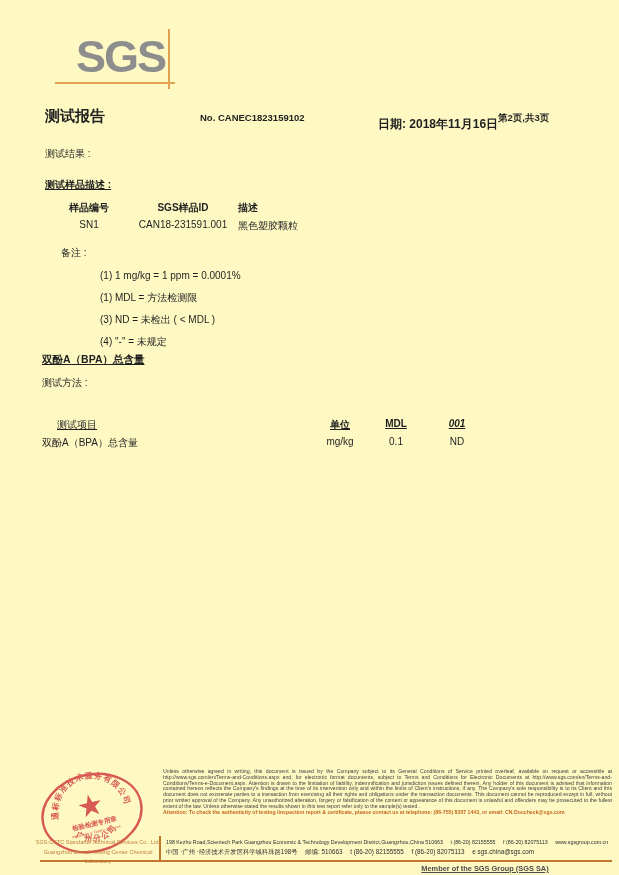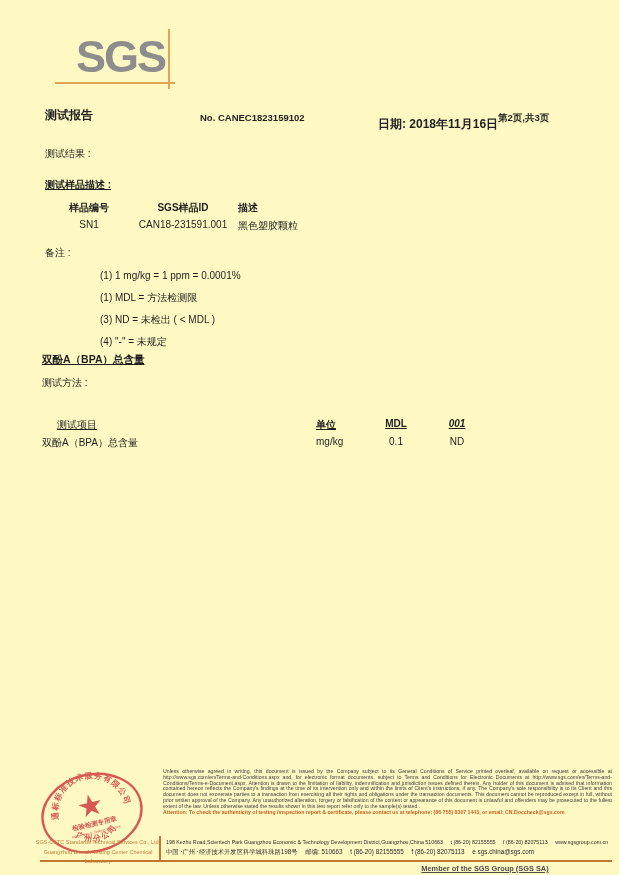--- a/index.html
+++ b/index.html
@@ -9,53 +9,53 @@
     background:#fef9c3; overflow:hidden; color:#1f1f1f;
   }
 
   
   .logo-text { position:absolute; left:76px; top:34px; font-size:45px; font-weight:800;
     letter-spacing:-2px; color:#8d8d8d; line-height:1; }
   .logo-hline { position:absolute; left:55px; top:82px; width:120px; height:2px; background:#dfa352; }
   .logo-vline { position:absolute; left:168px; top:29px; width:2px; height:60px; background:#dfa352; }
 
   
-  .doc-title { position:absolute; left:45px; top:107px; font-size:12px; font-weight:700; }
+  .doc-title { position:absolute; left:45px; top:107px; font-size:15px; font-weight:700; }
   .report-no { position:absolute; left:200px; top:112px; font-size:9.5px; font-weight:700; }
   .report-date { position:absolute; left:378px; top:116px; font-size:12px; font-weight:700; }
   .report-pages { position:absolute; left:498px; top:112px; font-size:9.5px; font-weight:700; }
 
   .body-text { font-size:10px; color:#1f1f1f; }
   .u { text-decoration:underline; }
   .b { font-weight:700; }
 
   .results-label { position:absolute; left:45px; top:147px; }
   .sample-heading { position:absolute; left:45px; top:178px; }
 
   .sample-header, .sample-row { position:absolute; left:0; width:619px; }
   .sample-header { top:201px; }
   .sample-row { top:219px; }
   .sc1 { position:absolute; left:50px; width:78px; text-align:center; }
   .sc2 { position:absolute; left:128px; width:110px; text-align:center; }
   .sc3 { position:absolute; left:238px; }
 
-  .notes-label { position:absolute; left:45px; top:246px; }
+  .notes-label { position:absolute; left:61px; top:246px; }
   .notes-list { position:absolute; left:100px; top:265px; }
   .notes-list div { font-size:10px; line-height:22px; }
 
   .bpa-heading { position:absolute; left:42px; top:353px; font-size:10.5px; }
   .method-label { position:absolute; left:42px; top:376px; }
   .method-text { position:absolute; left:100px; top:376px; width:486px; font-size:10px; line-height:18.5px; text-align:justify; }
 
   .rt-header, .rt-row { position:absolute; left:0; width:619px; }
   .rt-header { top:418px; }
   .rt-row { top:436px; }
   .rc-item-h { position:absolute; left:57px; }
   .rc-item { position:absolute; left:42px; }
-  .rc-unit { position:absolute; left:316px; width:48px; text-align:left; }
+  .rc-unit { position:absolute; left:316px; width:48px; text-align:center; }
   .rc-mdl  { position:absolute; left:372px; width:48px; text-align:center; }
   .rc-001  { position:absolute; left:433px; width:48px; text-align:center; }
   .i { font-style:italic; }
 
   
   .legal-block { position:absolute; left:163px; top:769px; width:449px;
     font-size:5.2px; line-height:5.75px; color:#3f3f3f; text-align:justify; letter-spacing:0; }
   .attention-text { color:#c4651f; font-weight:700; margin-top:1px; }
 
   .stamp-svg { position:absolute; left:36px; top:768px; }

